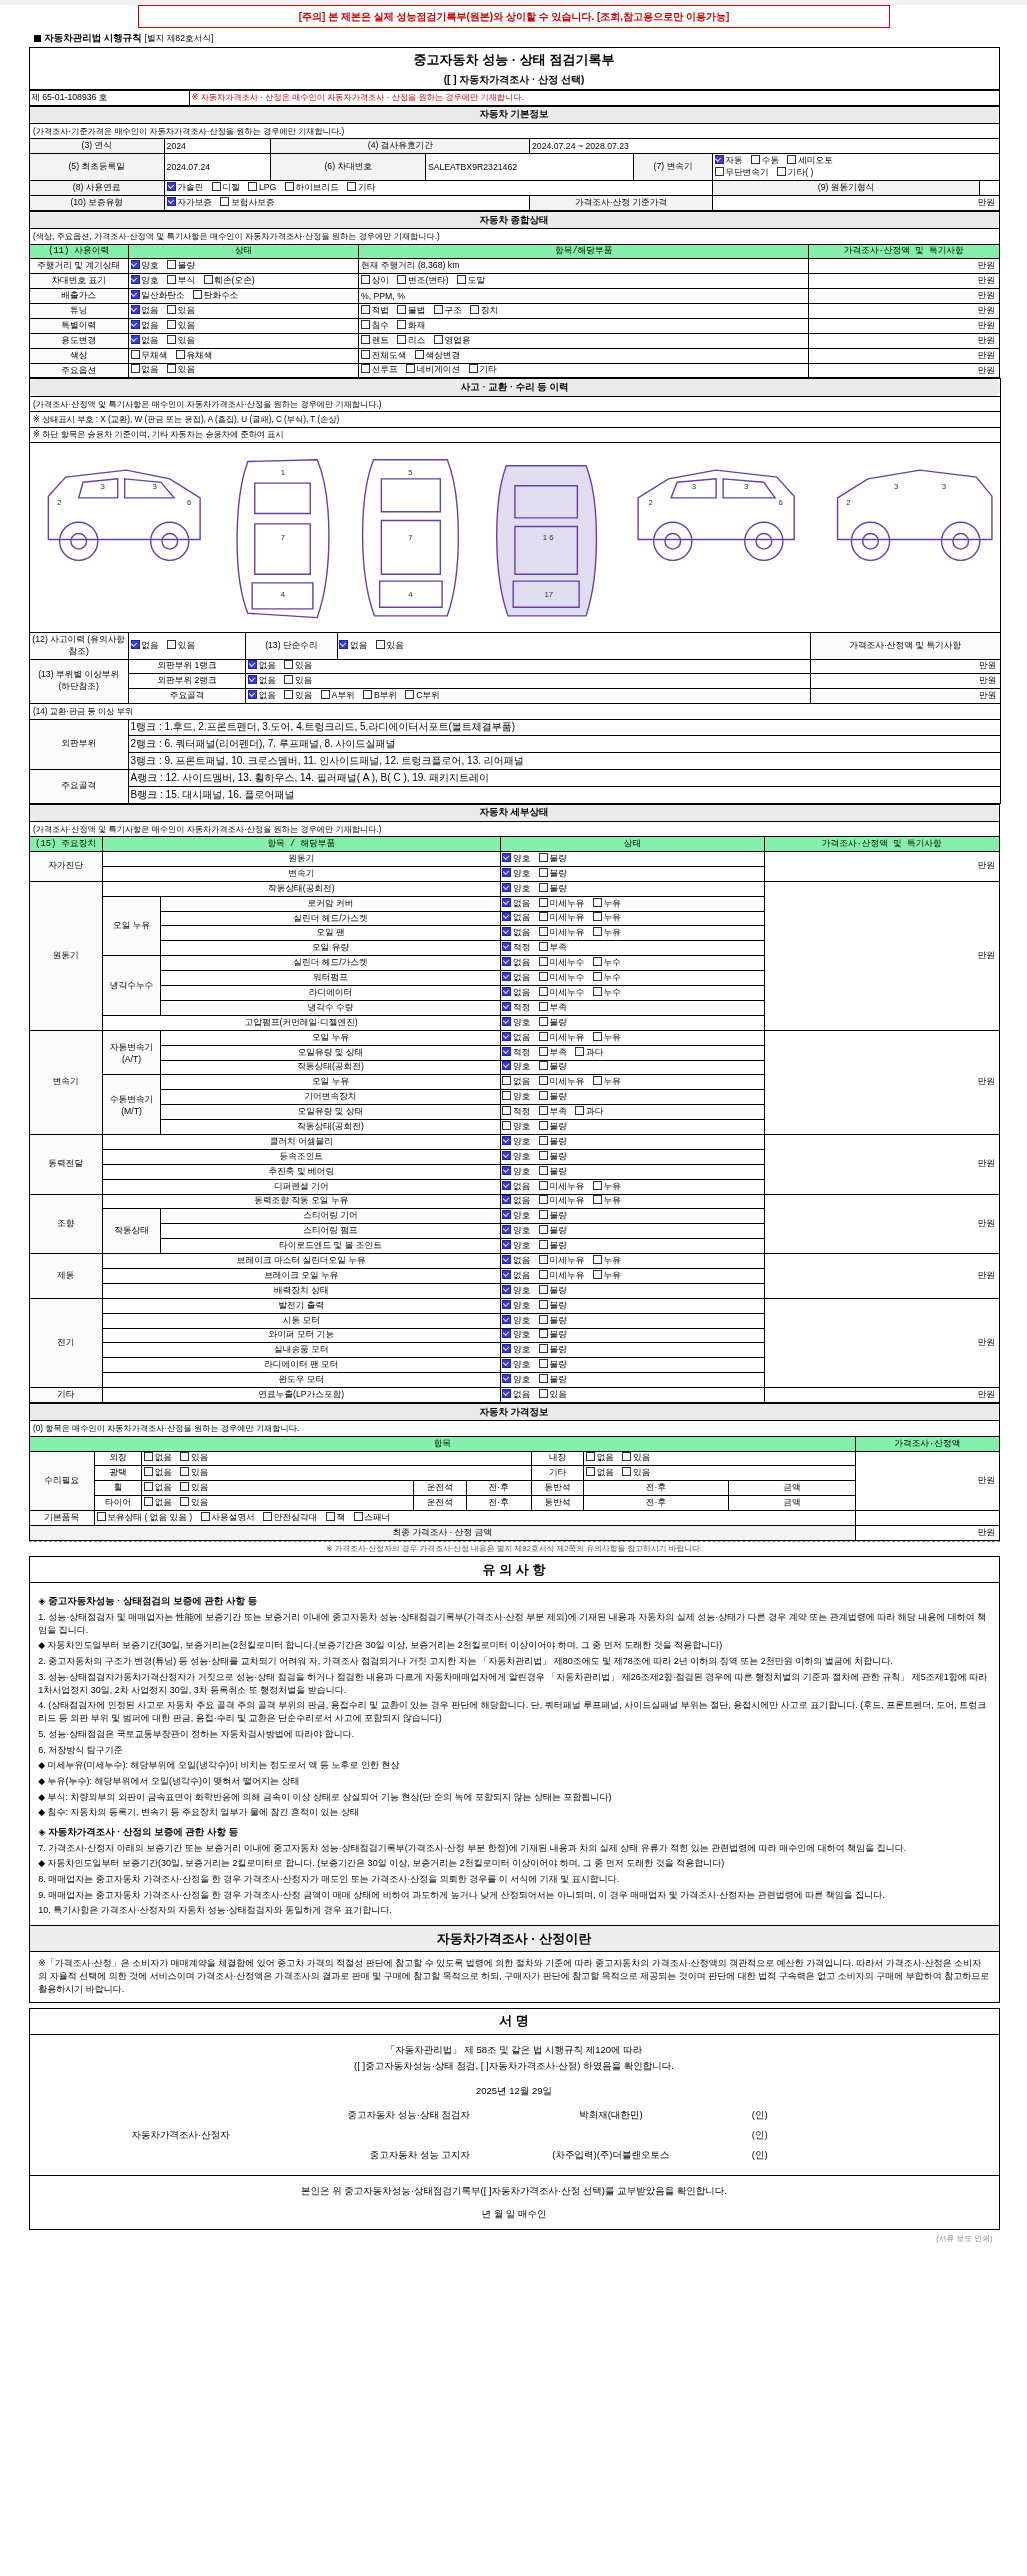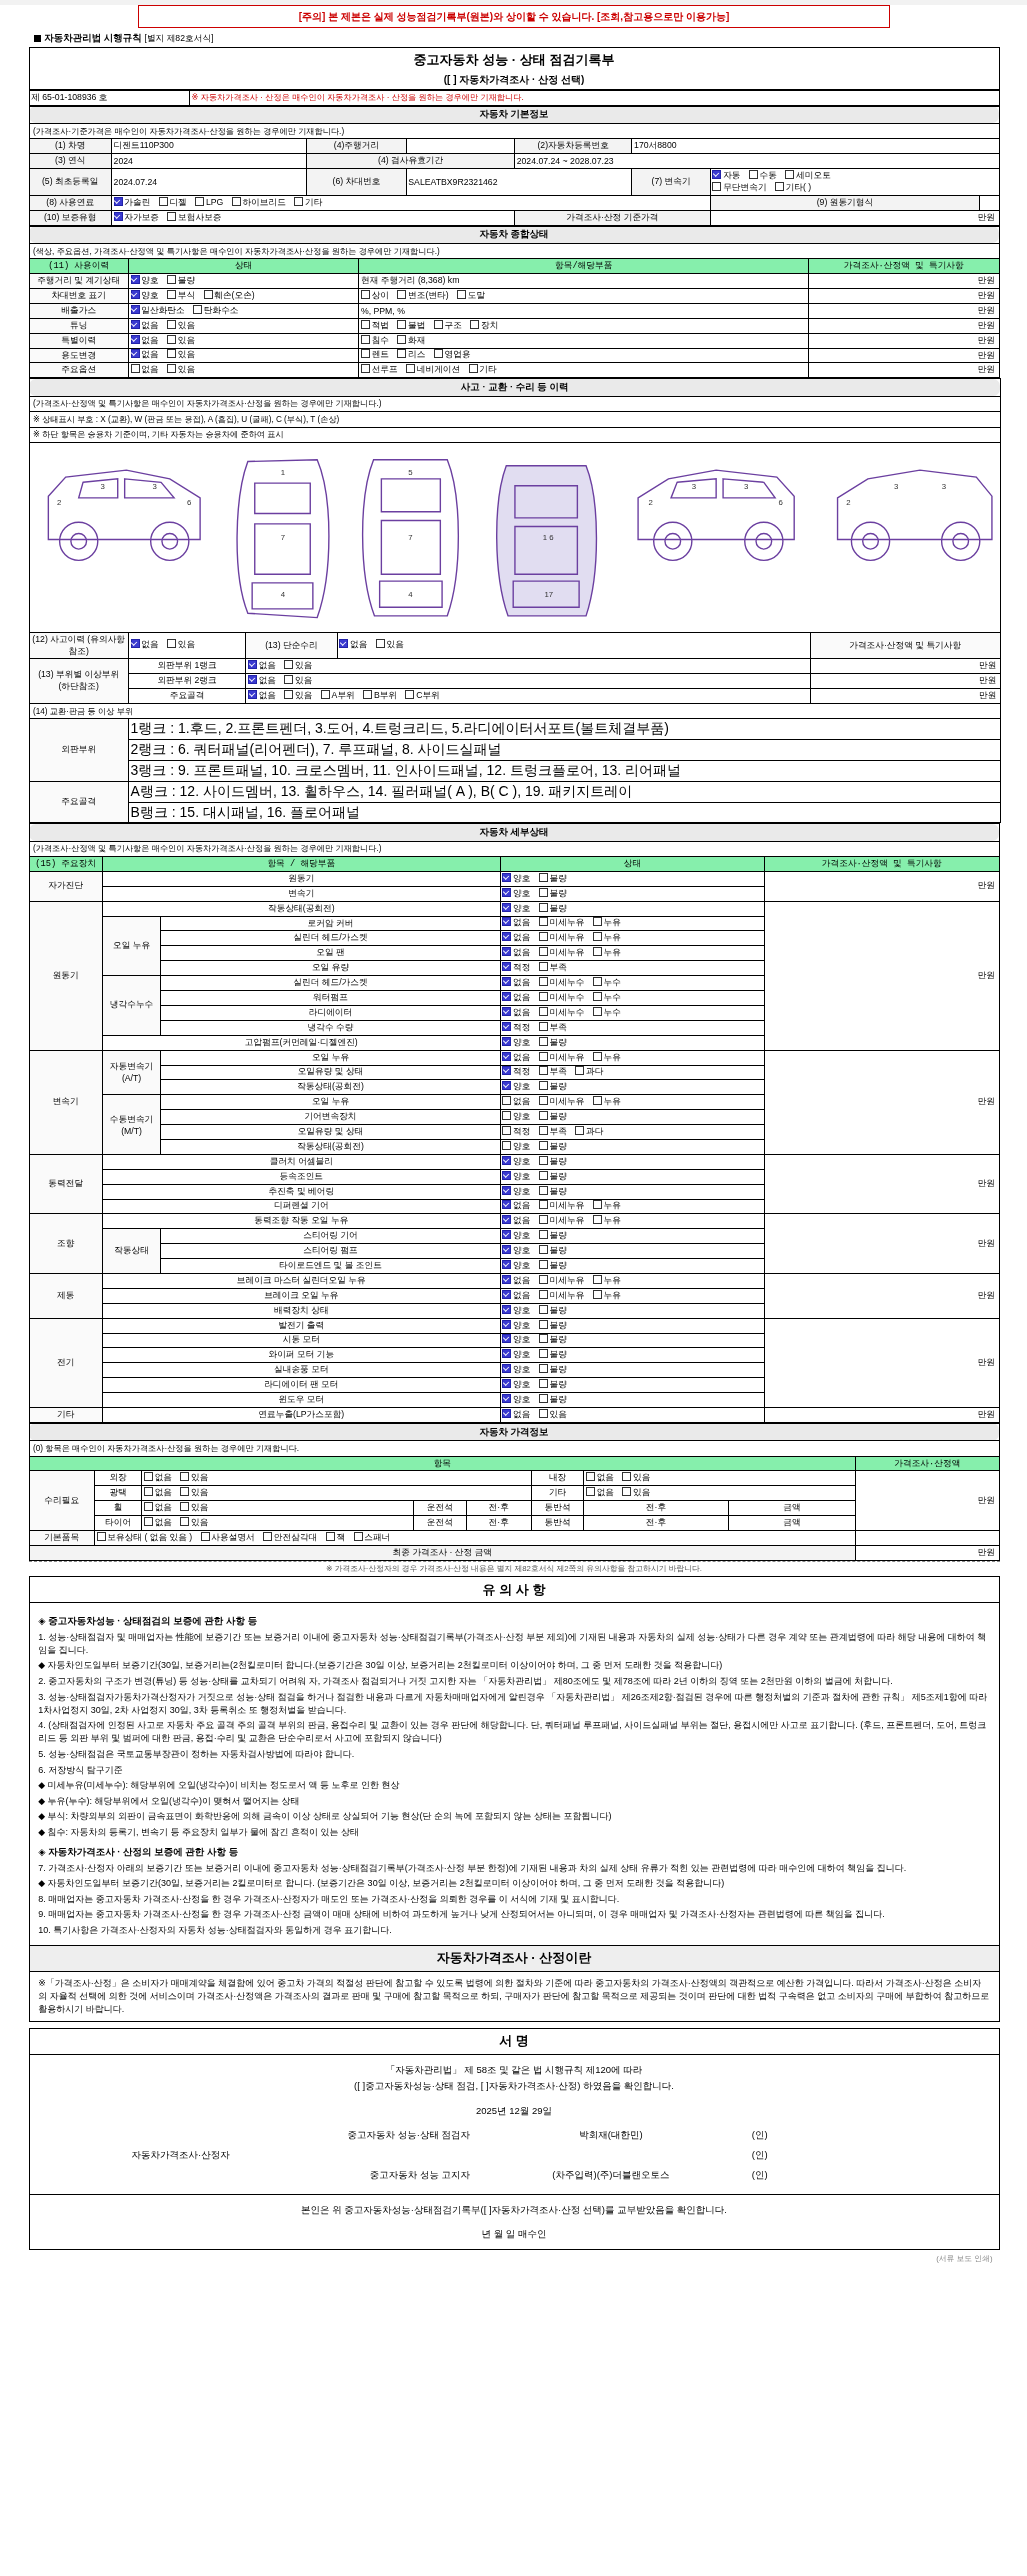--- a/index.html
+++ b/index.html
@@ -19,21 +19,21 @@
   .secthead{background:#eaeaea;text-align:center;font-weight:bold;font-size:9.5px;padding:1.7px;border-radius:7px;}
   .ctr{text-align:center;}
   .lbl{background:#f3f3f3;text-align:center;}
   .lbl2{background:#fafafa;text-align:center;}
   .note{font-size:8.2px;padding:1.7px 3.5px;}
   .chk{display:inline-block;width:7px;height:7px;border:0.9px solid #333;margin-right:1.7px;vertical-align:-0.9px;background:#fff;}
   .chk.on{background:#3a3ad0;border-color:#2222aa;position:relative;}
   .chk.on:after{content:"";position:absolute;left:0.9px;top:0px;width:2.6px;height:4.3px;border:solid #fff;border-width:0 1.3px 1.3px 0;transform:rotate(45deg);}
   .opt{display:inline-block;margin-right:6px;white-space:nowrap;}
   .diagram{height:186px;position:relative;}
-  .tiny{font-size:14px;}
+  .tiny{font-size:10px;}
   .guide{font-size:9px;line-height:1.45;padding:5.2px 8.7px;}
   .guide p{margin:2.6px 0;}
   .guide .h{font-weight:bold;font-size:9.5px;margin:6px 0 2.6px 0;}
   .sigbox{border:0.9px solid #000;margin-top:5.2px;}
   .sigtitle{text-align:center;font-weight:bold;font-size:13px;padding:3.5px;}
   .sigtable td{border:none;font-size:9.5px;padding:3.5px 5.2px;}
   .cut{border-top:0.9px dashed #888;text-align:center;font-size:7.8px;color:#555;padding:1.7px;}
   .hdrband{background:#86efac;font-family:Liberation Mono, monospace;}
   .rightnum{text-align:right;padding-right:3.5px;}
   .footer-sig{font-size:9.5px;text-align:center;line-height:1.7;padding:7px;}
@@ -66,28 +66,20 @@
 
   <table>
     <tbody>
           <tr>
             <td class="secthead" colspan="8">자동차 기본정보</td>
           </tr>
     <tr>
             <td class="note" colspan="8">(가격조사·기준가격은 매수인이 자동차가격조사·산정을 원하는 경우에만 기재합니다.)</td>
           </tr>
     <tr>
-      <td class="lbl" style="width:78px">(1) 차명</td>
-      <td style="width:191px">디젠트110P300</td>
-      <td class="lbl" style="width:95px">(4)주행거리</td>
-      <td style="width:104px"></td>
-      <td class="lbl" style="width:113px">(2)자동차등록번호</td>
-      <td colspan="3">170서8800</td>
-    </tr>
-    <tr>
       <td class="lbl">(3) 연식</td>
       <td>2024</td>
       <td class="lbl" colspan="2">(4) 검사유효기간</td>
       <td colspan="4">2024.07.24 ~ 2028.07.23</td>
     </tr>
     <tr>
       <td class="lbl">(5) 최초등록일</td>
       <td>2024.07.24</td>
       <td class="lbl">(6) 차대번호</td>
       <td colspan="2">SALEATBX9R2321462</td>
@@ -199,20 +191,32 @@
     <tr>
       <td class="lbl2">용도변경</td>
       <td>
         <span class="opt"><span class="chk on"></span><span>없음</span></span>
         <span class="opt"><span class="chk"></span><span>있음</span></span>
       </td>
       <td>
         <span class="opt"><span class="chk"></span><span>렌트</span></span>
         <span class="opt"><span class="chk"></span><span>리스</span></span>
         <span class="opt"><span class="chk"></span><span>영업용</span></span>
+      </td>
+      <td class="rightnum">만원</td>
+    </tr>
+    <tr>
+      <td class="lbl2">색상</td>
+      <td>
+        <span class="opt"><span class="chk"></span><span>무채색</span></span>
+        <span class="opt"><span class="chk"></span><span>유채색</span></span>
+      </td>
+      <td>
+        <span class="opt"><span class="chk"></span><span>전체도색</span></span>
+        <span class="opt"><span class="chk"></span><span>색상변경</span></span>
       </td>
       <td class="rightnum">만원</td>
     </tr>
     <tr>
       <td class="lbl2">주요옵션</td>
       <td>
         <span class="opt"><span class="chk"></span><span>없음</span></span>
         <span class="opt"><span class="chk"></span><span>있음</span></span>
       </td>
       <td>

